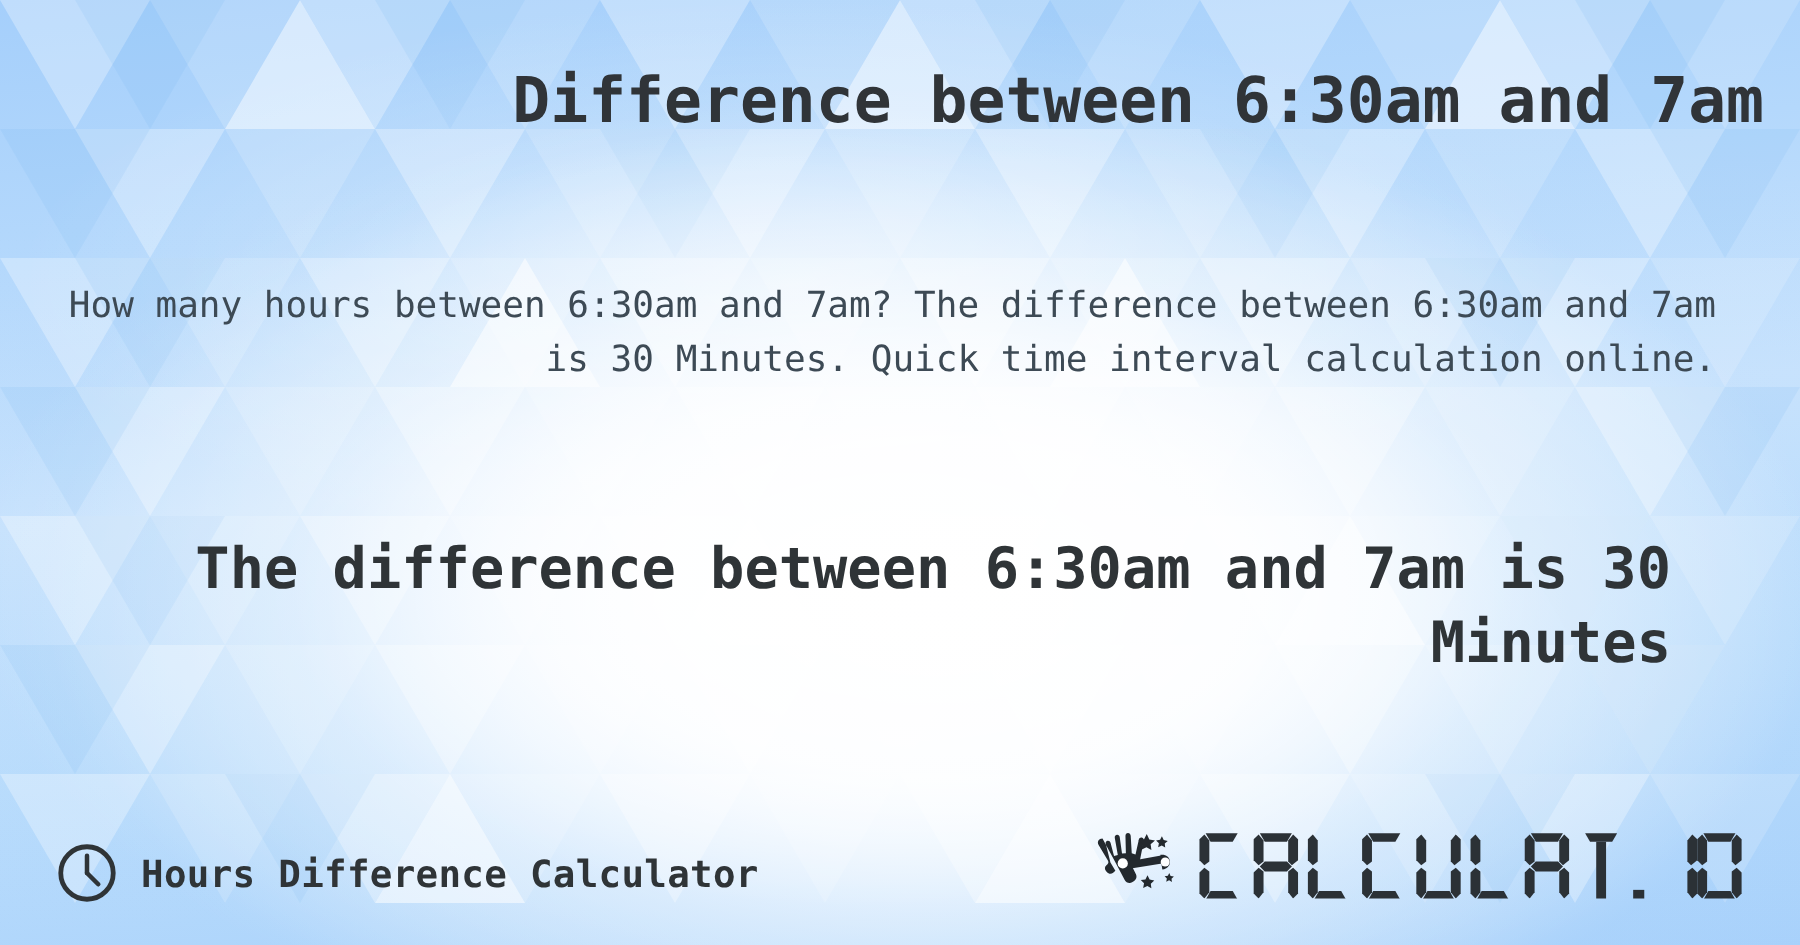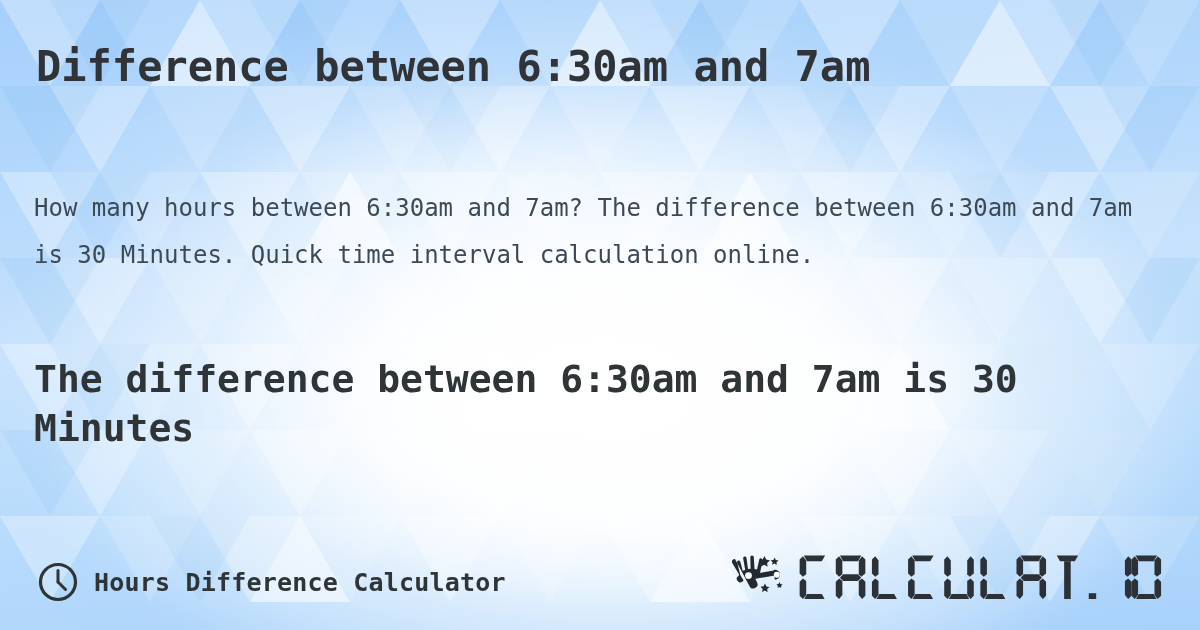--- a/index.html
+++ b/index.html
@@ -15,20 +15,21 @@
   }
 
   #page {
     position: relative;
     width: 1200px;
     height: 630px;
     overflow: hidden;
     background:
       radial-gradient(ellipse 780px 430px at 52% 64%, #ffffff 0%, rgba(255,255,255,0.88) 26%, rgba(226,240,253,0.55) 52%, rgba(176,214,250,0.10) 76%, rgba(160,204,250,0) 100%),
       linear-gradient(175deg, #a5cffb 0%, #b4d8fc 24%, #c9e3fd 48%, #b9dcfc 72%, #a8d1fb 100%);
+    text-align: right;
   }
 
   
   #poly-bg {
     position: absolute;
     inset: 0;
     width: 1200px;
     height: 630px;
     pointer-events: none;
   }
@@ -61,21 +62,21 @@
     color: #303438;
     white-space: nowrap;
   }
 
   .desc {
     position: absolute;
     left: 34px;
     top: 185px;
     width: 1110px;
     font-size: 24px;
-    line-height: 47px;
+    line-height: 36px;
     color: #3d4a55;
   }
 
   .result {
     position: absolute;
     left: 34px;
     top: 355px;
     width: 1080px;
     font-size: 38px;
     font-weight: bold;

